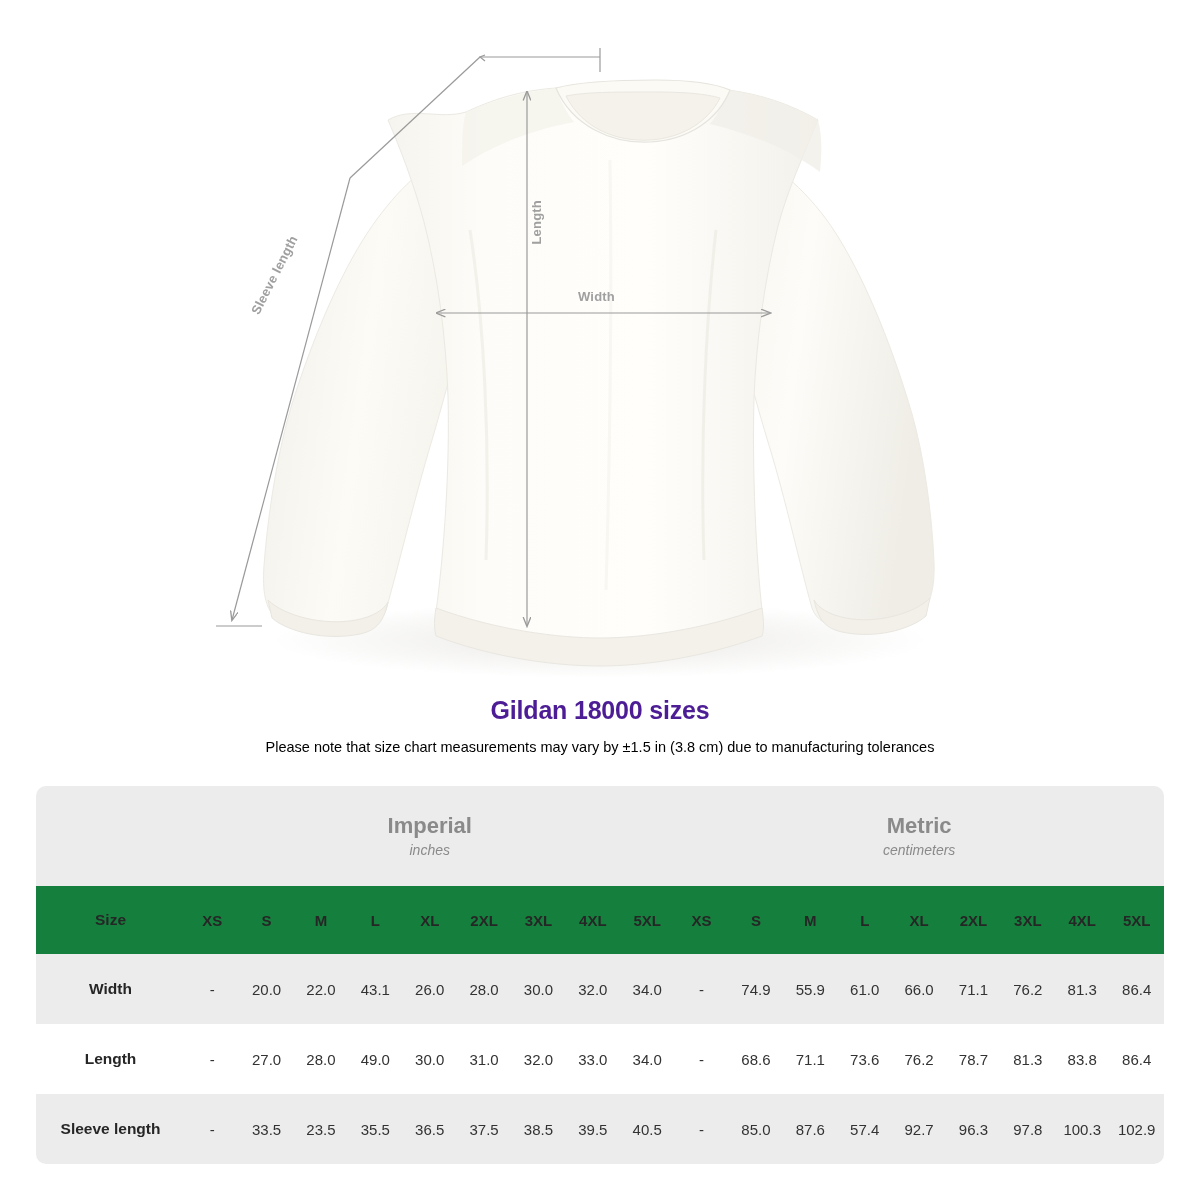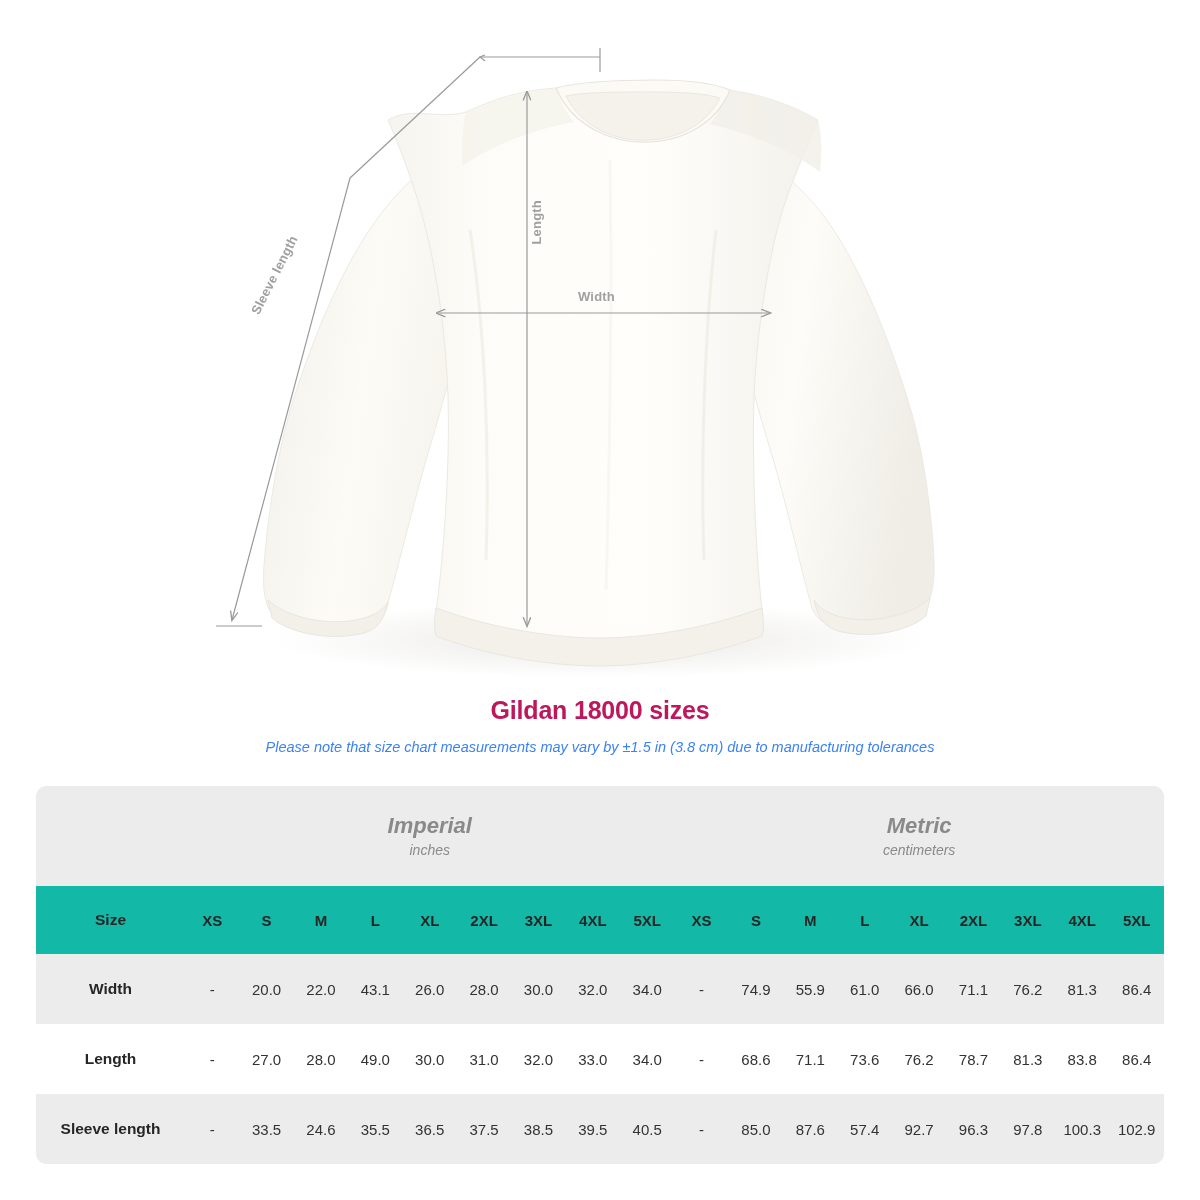--- a/index.html
+++ b/index.html
@@ -56,28 +56,27 @@
   }
 
   
   .title-block {
     text-align: center;
     margin-top: 6px;
   }
   .chart-title {
     font-size: 25px;
     font-weight: bold;
-    color: #be185d;
+    color: #4c1d95;
     margin: 0;
     letter-spacing: -0.2px;
   }
   .chart-note {
     font-size: 14.5px;
-    font-style: italic;
-    color: #3b82f6;
+    color: #000000;
     margin-top: 14px;
   }
 
   
   .table-wrap {
     position: absolute;
     left: 36px;
     top: 786px;
     width: 1128px;
   }
@@ -94,36 +93,35 @@
   .unit-head {
     height: 100px;
     background: #ececec;
     text-align: center;
     vertical-align: middle;
   }
   .unit-head.first { border-top-left-radius: 10px; }
   .unit-head.last { border-top-right-radius: 10px; }
   .unit-name {
     font-size: 22px;
-    font-style: italic;
     font-weight: bold;
     color: #8a8a8a;
     line-height: 1.1;
   }
   .unit-sub {
     font-size: 14px;
     font-style: italic;
     color: #8a8a8a;
     margin-top: 4px;
   }
   .blank-head { background: #ececec; }
 
   .hdr-row td {
     height: 68px;
-    background: #14b8a6;
+    background: #15803d;
     text-align: center;
     vertical-align: middle;
     font-size: 15px;
     font-weight: bold;
     color: #262626;
     border-right: 1px solid #e3e3e3;
   }
   .hdr-row td:last-child { border-right: none; }
   .hdr-row td.rowlabel { font-size: 15.5px; }
 
@@ -350,21 +348,21 @@
         <td>78.7</td>
         <td>81.3</td>
         <td>83.8</td>
         <td>86.4</td>
       </tr>
 
       <tr class="data-row shade last">
         <td class="rowlabel">Sleeve length</td>
         <td>-</td>
         <td>33.5</td>
-        <td>24.6</td>
+        <td>23.5</td>
         <td>35.5</td>
         <td>36.5</td>
         <td>37.5</td>
         <td>38.5</td>
         <td>39.5</td>
         <td>40.5</td>
         <td>-</td>
         <td>85.0</td>
         <td>87.6</td>
         <td>57.4</td>

